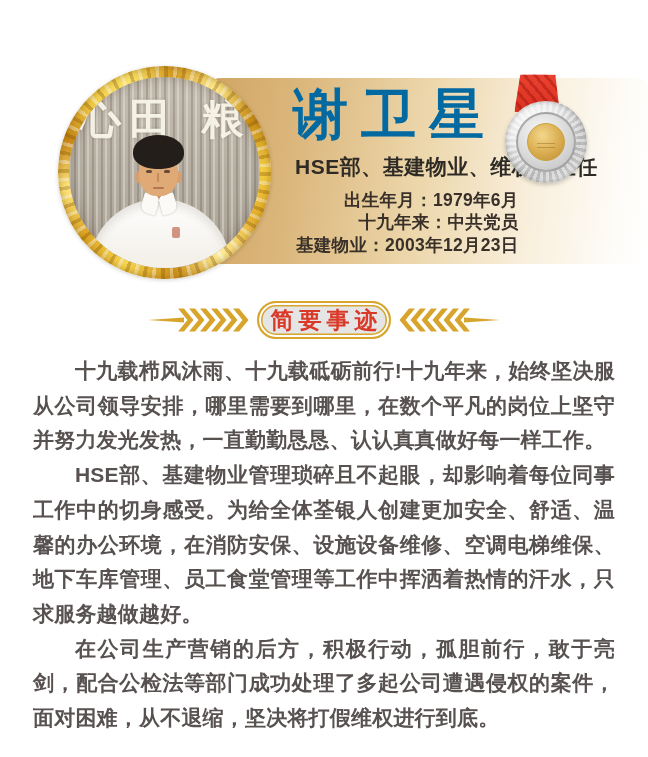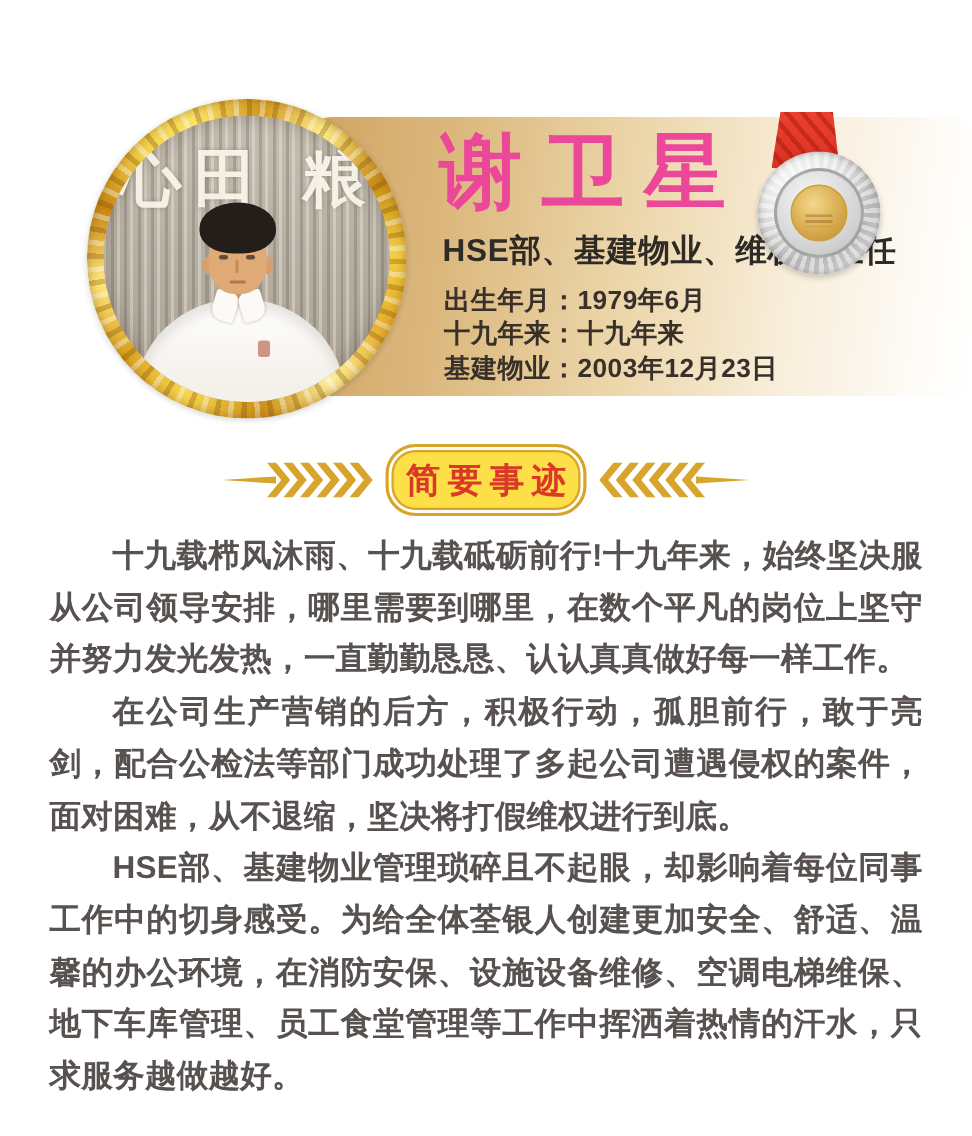--- a/index.html
+++ b/index.html
@@ -53,25 +53,25 @@
   .eye-left, .eye-right { position:absolute; top:93px; width:6px; height:2.5px; background:#3c2b22; border-radius:2px; opacity:.75; }
   .eye-left { left:77px; } .eye-right { left:95px; }
   .nose { position:absolute; left:88px; top:96px; width:2px; height:9px; background:#c28a57; border-radius:2px; }
   .mouth { position:absolute; left:84px; top:110px; width:11px; height:2px; background:#a9674a; border-radius:2px; opacity:.8; }
   .chest-logo { position:absolute; left:103px; top:150px; width:8px; height:11px; background:#c57a64; border-radius:2px; opacity:.8; }
 
   
   .name {
     position:absolute; left:293px; top:84px;
     font-family:"DejaVu Serif","Liberation Serif",serif;
-    font-size:55px; font-weight:bold; letter-spacing:13px; color:#ec4899; line-height:1.1;
+    font-size:55px; font-weight:bold; letter-spacing:13px; color:#0369a1; line-height:1.1;
   }
   .job-title { position:absolute; left:295px; top:153px; font-size:21px; font-weight:700; color:#2e2a25; letter-spacing:.5px; }
   .info { position:absolute; left:296px; top:189px; }
-  .info-row { font-size:17.5px; font-weight:700; color:#393129; line-height:22.4px; letter-spacing:.3px; }
+  .info-row { font-size:17.5px; font-weight:700; color:#393129; line-height:22.4px; letter-spacing:.3px;text-align:right; }
 
   
   .medal { position:absolute; left:498px; top:70px; width:96px; height:118px; }
   .ribbon {
     position:absolute; left:17px; top:4px; width:46px; height:42px;
     clip-path:polygon(10% 3%, 86% 0%, 100% 100%, 0% 92%);
     background:
       repeating-linear-gradient(48deg, rgba(150,15,8,.38) 0 3px, rgba(150,15,8,0) 3px 8px),
       linear-gradient(180deg,#ea4130, #d92f20);
     transform:rotate(2deg);
@@ -98,21 +98,21 @@
     content:""; position:absolute; left:25%; top:52%; width:50%; height:8px;
     background:repeating-linear-gradient(180deg, rgba(120,80,10,.5) 0 1.5px, transparent 1.5px 4px);
     opacity:.7;
   }
 
   
   .banner { position:relative; width:648px; height:40px; display:flex; justify-content:center; align-items:center; gap:5px; }
   .deco { display:block; }
   .deco.flip { transform:scaleX(-1); }
   .pill {
-    width:134px; height:48px; border-radius:20px; background:#fde047;
+    width:134px; height:38px; border-radius:20px; background:#e5e5e5;
     border:2.5px solid #d7a42c;
     box-shadow: inset 0 0 0 2px #fffef9, inset 0 0 0 3.5px #d7a42c;
     display:flex; justify-content:center; align-items:center;
   }
   .pill-text { font-size:23px; font-weight:800; color:#da3928; letter-spacing:5px; padding-left:5px; }
 
   
   .content { padding:14px 33px 0 33px; }
   .content p {
     font-size:21px; line-height:34.7px; color:#575150; font-weight:600;
@@ -147,21 +147,21 @@
           <div class="chest-logo"></div>
         </div>
       </div>
     </div>
 
     <div class="name">谢卫星</div>
     <div class="job-title">HSE部、基建物业、维权办主任</div>
 
     <div class="info">
       <div class="info-row"><span>出生年月：</span><span>1979年6月</span></div>
-      <div class="info-row"><span>十九年来：</span><span>十九年来</span></div>
+      <div class="info-row"><span>十九年来：</span><span>中共党员</span></div>
       <div class="info-row"><span>基建物业：</span><span>2003年12月23日</span></div>
     </div>
 
     <div class="medal">
       <div class="ribbon"></div>
       <div class="disc">
         <div class="disc-ring"></div>
         <div class="gold-core"></div>
       </div>
     </div>
@@ -186,17 +186,17 @@
       <path d="M41,1.5 L50.5,13 L41,24.5 L47,24.5 L56.5,13 L47,1.5 Z" fill="#d7a42c"></path>
       <path d="M52,1.5 L61.5,13 L52,24.5 L58,24.5 L67.5,13 L58,1.5 Z" fill="#d7a42c"></path>
       <path d="M63,1.5 L72.5,13 L63,24.5 L69,24.5 L78.5,13 L69,1.5 Z" fill="#d7a42c"></path>
       <path d="M74,1.5 L83.5,13 L74,24.5 L80,24.5 L89.5,13 L80,1.5 Z" fill="#d7a42c"></path>
       <path d="M85,1.5 L94.5,13 L85,24.5 L91,24.5 L100.5,13 L91,1.5 Z" fill="#d7a42c"></path>
     </svg>
   </div>
 
   <div class="content">
     <p>十九载栉风沐雨、十九载砥砺前行!十九年来，始终坚决服从公司领导安排，哪里需要到哪里，在数个平凡的岗位上坚守并努力发光发热，一直勤勤恳恳、认认真真做好每一样工作。</p>
+    <p>HSE部、基建物业管理琐碎且不起眼，却影响着每位同事工作中的切身感受。为给全体荃银人创建更加安全、舒适、温馨的办公环境，在消防安保、设施设备维修、空调电梯维保、地下车库管理、员工食堂管理等工作中挥洒着热情的汗水，只求服务越做越好。</p>
     <p>在公司生产营销的后方，积极行动，孤胆前行，敢于亮剑，配合公检法等部门成功处理了多起公司遭遇侵权的案件，面对困难，从不退缩，坚决将打假维权进行到底。</p>
-    <p>HSE部、基建物业管理琐碎且不起眼，却影响着每位同事工作中的切身感受。为给全体荃银人创建更加安全、舒适、温馨的办公环境，在消防安保、设施设备维修、空调电梯维保、地下车库管理、员工食堂管理等工作中挥洒着热情的汗水，只求服务越做越好。</p>
   </div>
 
 </div>
 
 </body></html>

